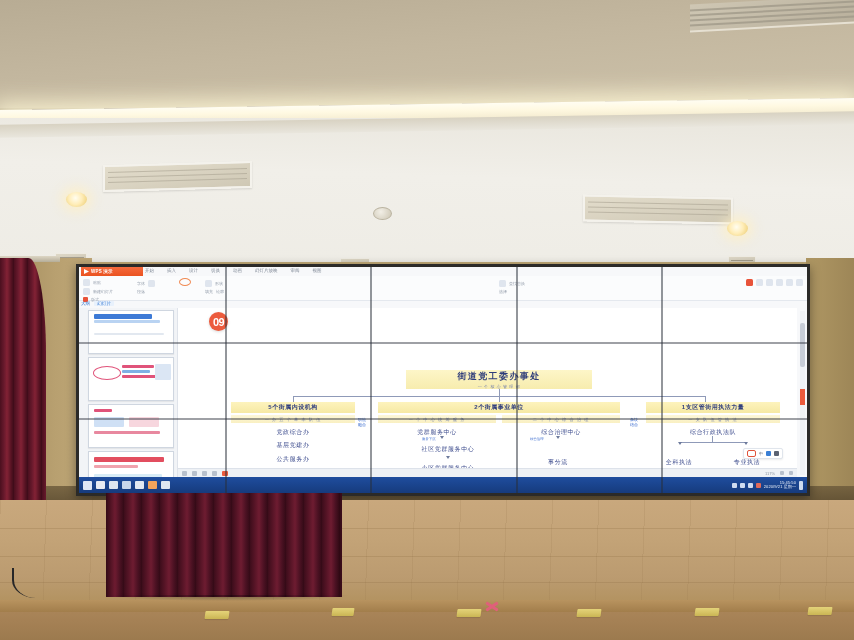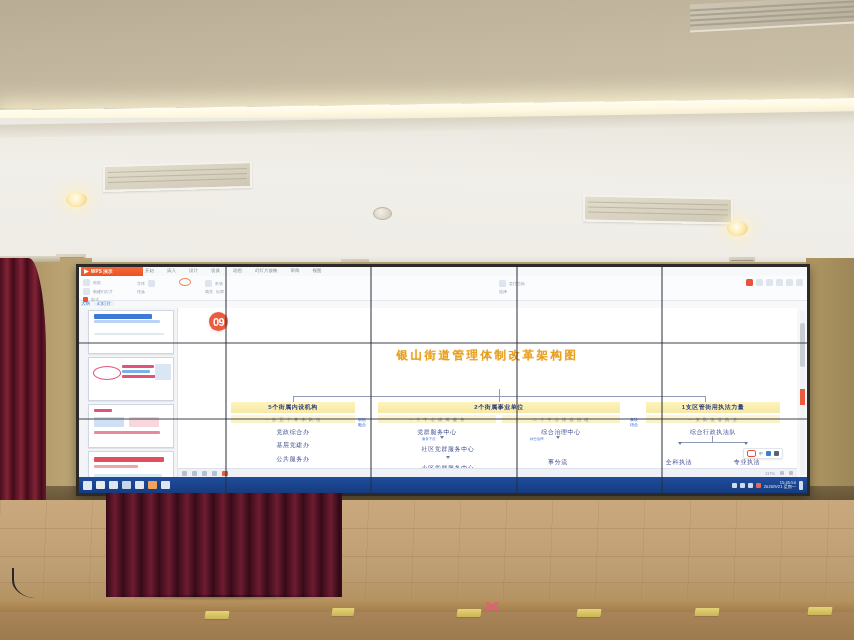--- a/index.html
+++ b/index.html
@@ -391,22 +391,25 @@
 
           <div class="tbox" style="left:5px;top:5px;width:70px;height:5px;background:#e24e5f"></div>
           <div class="tbox" style="left:5px;top:13px;width:44px;height:3px;background:#f0a3ad"></div>
           <div class="tbox" style="left:5px;top:22px;width:68px;height:9px;background:#d8ecf6"></div>
         </div>
 
       </div>
 
       <div class="slide">
         <div class="badge01">09</div>
-        <div class="slide-title">银山街道管理体制改革架构图</div>
-
+
+        <div class="org-root">
+          <span class="m">街道党工委办事处</span>
+          <span class="s">一 个 核 心 管 理 部</span>
+        </div>
 
         <div class="org-line" style="left:321px;top:81px;width:1.4px;height:8px"></div>
         <div class="org-line" style="left:115px;top:88px;width:413px;height:1.4px"></div>
         <div class="org-line" style="left:115px;top:88px;width:1.4px;height:6px"></div>
         <div class="org-line" style="left:321px;top:88px;width:1.4px;height:6px"></div>
         <div class="org-line" style="left:527px;top:88px;width:1.4px;height:6px"></div>
 
         <div class="org-col" style="left:53px">
           <div class="org-head">5个街属内设机构</div>
           <div class="org-sub">一 办 五 个 基 本 队 伍</div>

